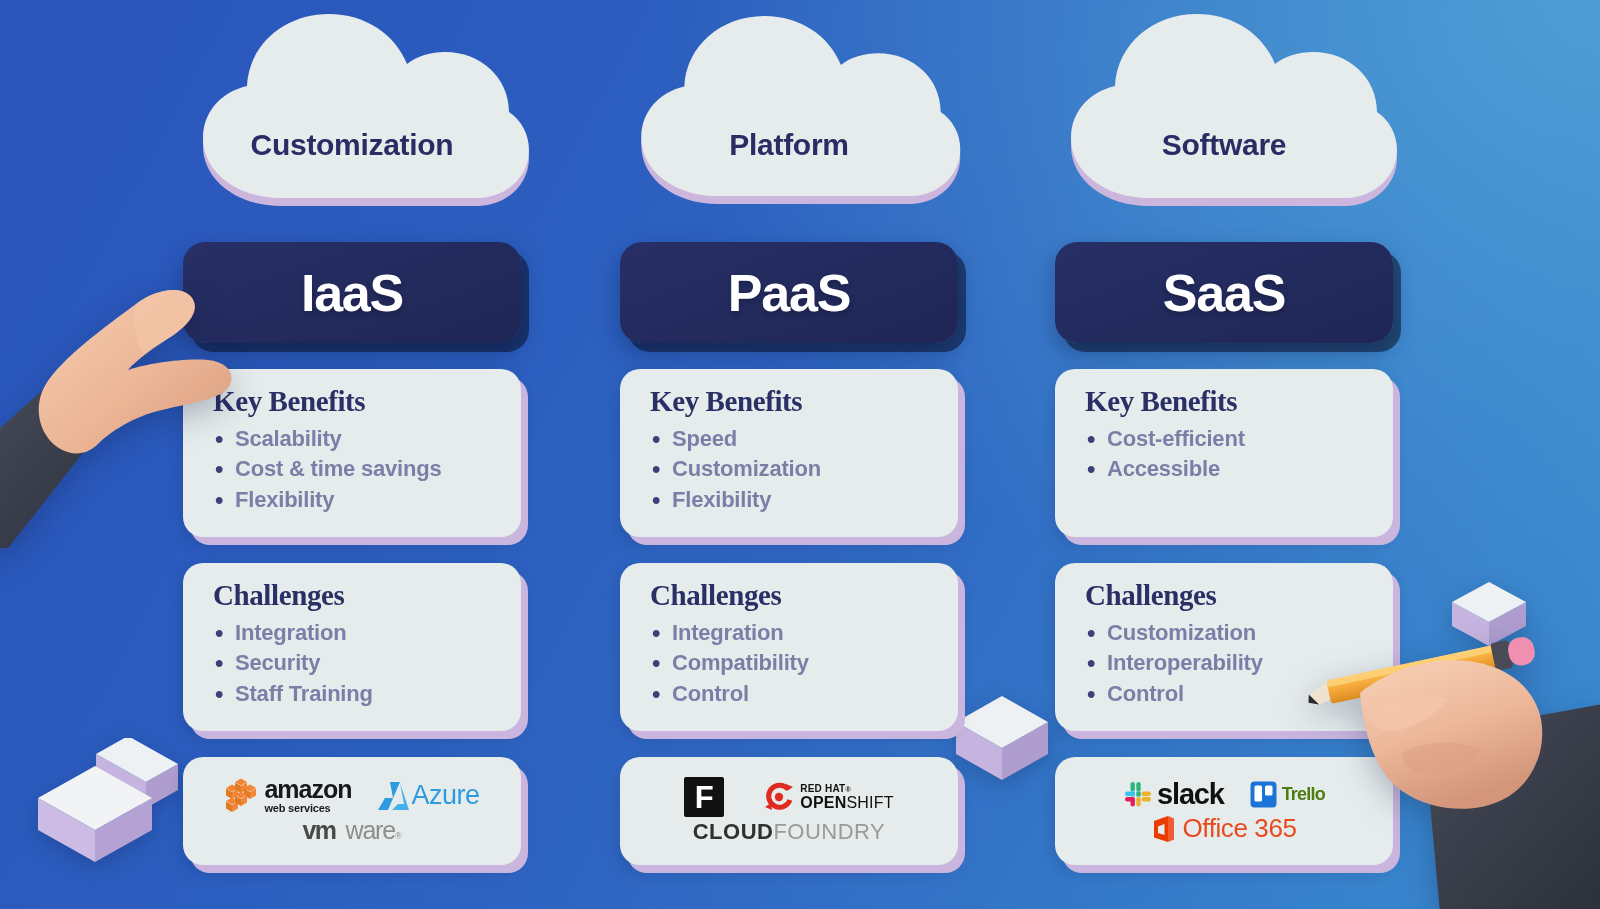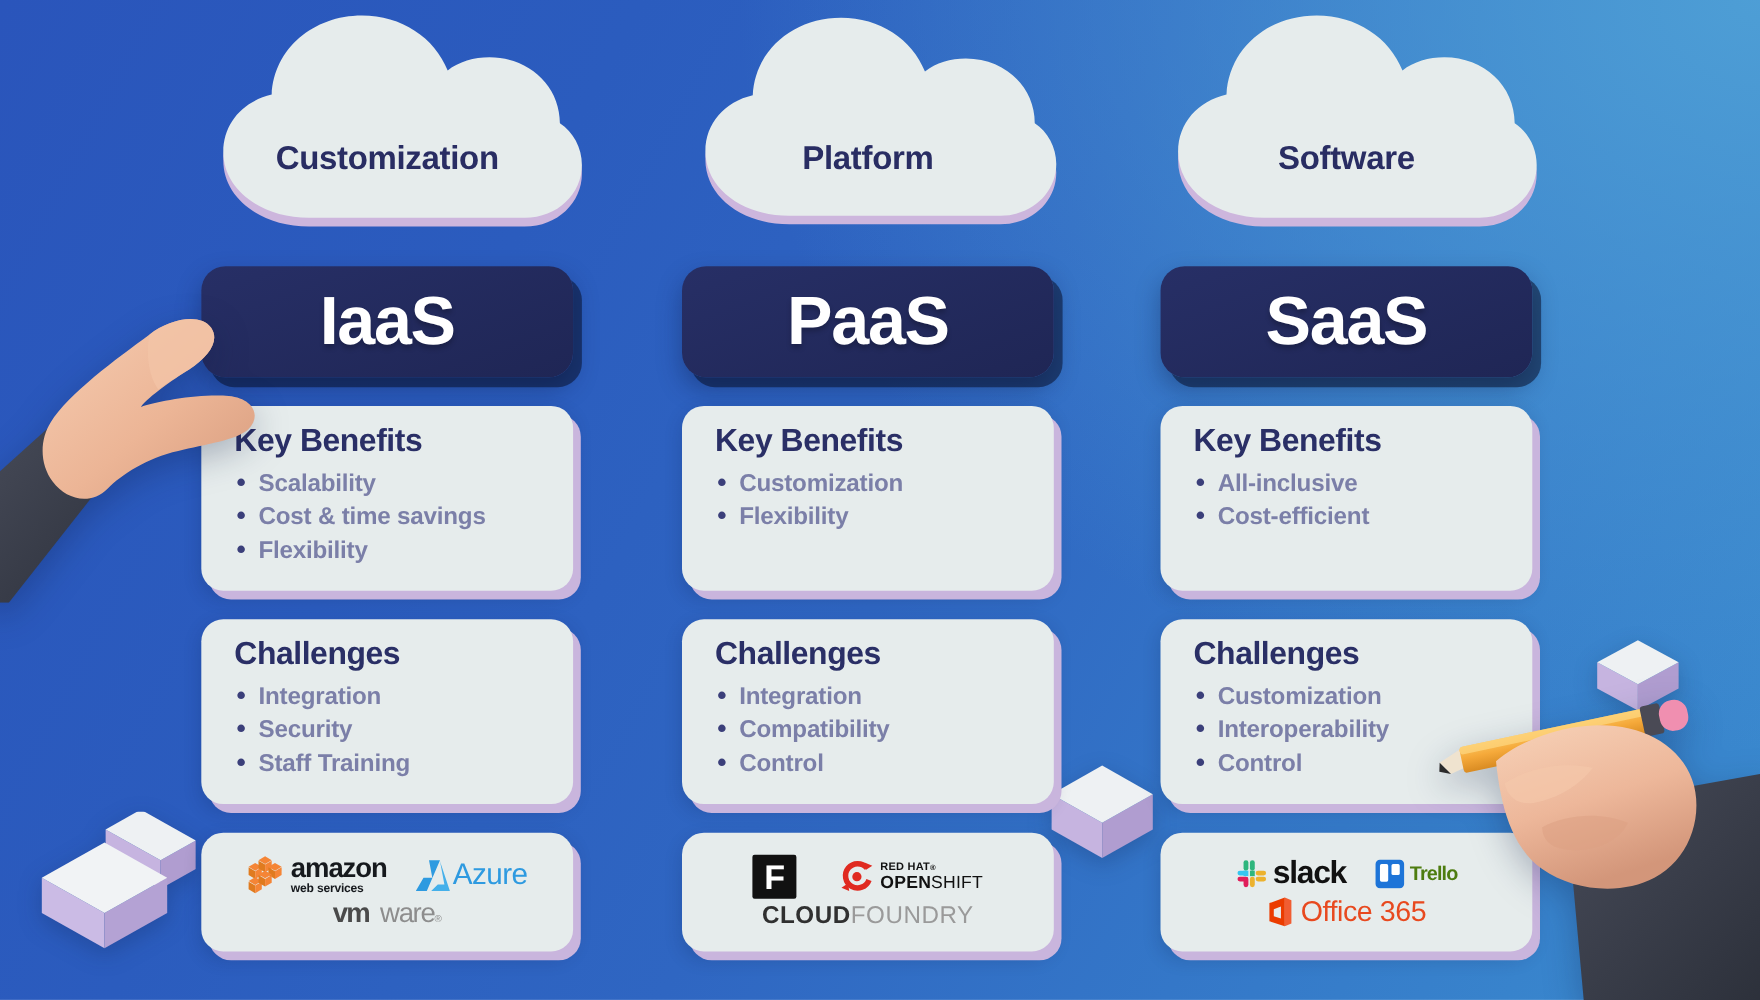--- a/index.html
+++ b/index.html
@@ -38,36 +38,36 @@
 
   
   .banner {
     position:relative; margin-top:22px;
     height:101px; border-radius:22px;
     background:linear-gradient(160deg,#272f66 0%,#1f2655 100%);
     box-shadow:8px 9px 0 rgba(10,16,44,.55), 0 10px 22px rgba(8,20,60,.35);
     display:flex; align-items:center; justify-content:center;
   }
   .banner span {
-    font-size:62px; font-weight:bold; color:#ffffff;
+    font-size:52px; font-weight:bold; color:#ffffff;
     letter-spacing:-1.2px; line-height:1;
     text-shadow:0 3px 5px rgba(0,0,0,.22);
   }
 
   
   .card {
     position:relative; margin-top:26px;
     background:#e6ecec;
     border-radius:20px;
     box-shadow:7px 8px 0 #c9b5dd, 0 6px 16px rgba(8,20,60,.18);
     padding:16px 20px 18px 30px;
   }
   .card h3 {
     font-size:29px; font-weight:bold; color:#2a2f66;
-    letter-spacing:-0.4px; margin-bottom:6px;
+    letter-spacing:-0.4px; margin-bottom:6px;font-family:Liberation Serif, serif;
   }
   .card ul { list-style:none; }
   .card li {
     font-size:22px; color:#7b7fa8; font-weight:bold;
     letter-spacing:-0.2px; line-height:1.38;
     padding-left:22px; position:relative;
   }
   .card li::before {
     content:"•"; position:absolute; left:2px; top:-1px;
     color:#3b3f7a; font-size:24px; line-height:1.34;
@@ -243,20 +243,21 @@
       <div class="cloud-label">Platform</div>
     </div>
 
     <div class="banner">
       <span>PaaS</span>
     </div>
 
     <div class="card card-bullets">
       <h3>Key Benefits</h3>
       <ul>
+        <li>Speed</li>
         <li>Customization</li>
         <li>Flexibility</li>
       </ul>
     </div>
 
     <div class="card card-bullets">
       <h3>Challenges</h3>
       <ul>
         <li>Integration</li>
         <li>Compatibility</li>
@@ -305,22 +306,22 @@
       <div class="cloud-label">Software</div>
     </div>
 
     <div class="banner">
       <span>SaaS</span>
     </div>
 
     <div class="card card-bullets">
       <h3>Key Benefits</h3>
       <ul>
-        <li>All-inclusive</li>
         <li>Cost-efficient</li>
+        <li>Accessible</li>
       </ul>
     </div>
 
     <div class="card card-bullets">
       <h3>Challenges</h3>
       <ul>
         <li>Customization</li>
         <li>Interoperability</li>
         <li>Control</li>
       </ul>

